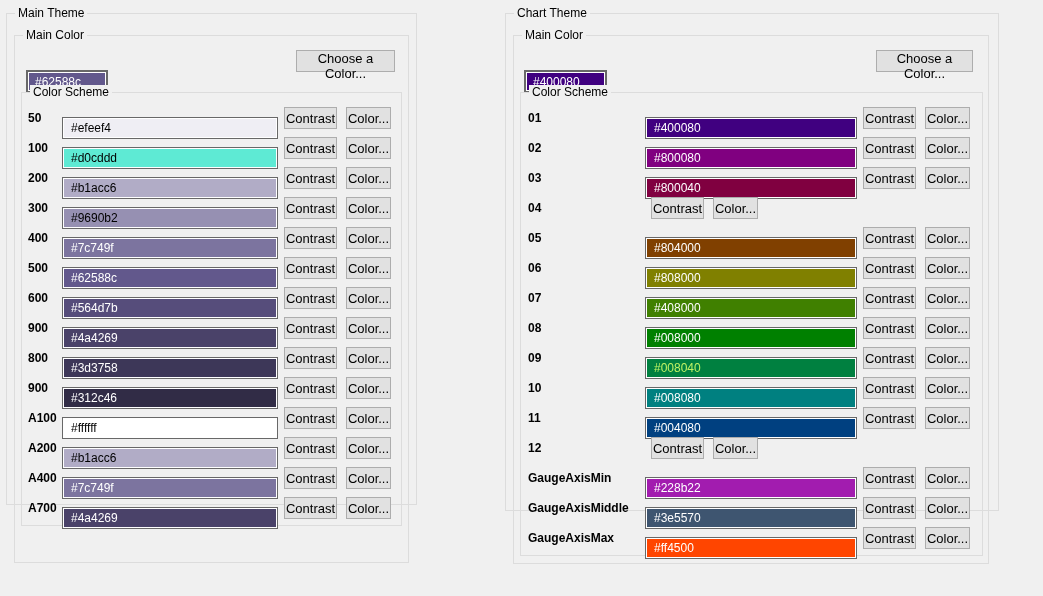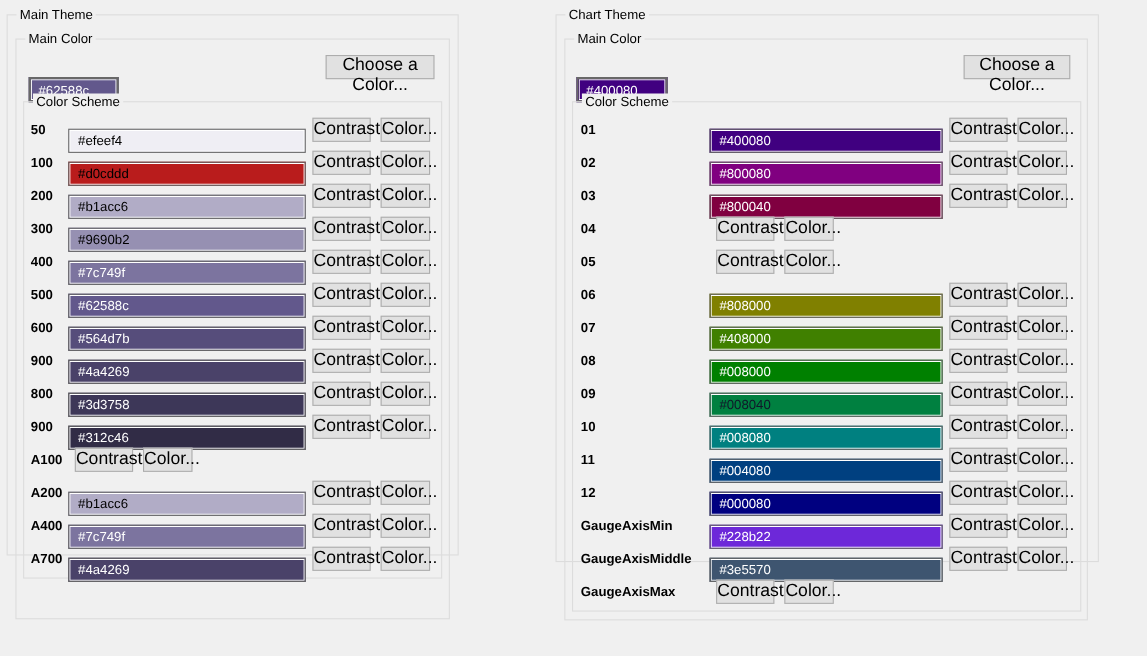--- a/index.html
+++ b/index.html
@@ -38,21 +38,21 @@
   .main-swatch {
     position:absolute;
     border-width:2px;
     padding-left:7px;
   }
   .btn {
     background:#e1e1e1;
     border:1px solid #adadad;
     color:#000;
     font-family:"Liberation Sans", sans-serif;
-    font-size:16px;
+    font-size:13px;
     padding:0;
     text-align:center;
     cursor:default;
   }
   .choose-btn { position:absolute; }
   .rows { position:absolute; }
   .scheme-row {
     display:flex;
     align-items:center;
     height:22px;
@@ -93,21 +93,21 @@
     <span class="row-label">50</span>
     <div class="swatch row-swatch" style="background: rgb(239, 238, 244); color: rgb(0, 0, 0);">
       <span>#efeef4</span>
     </div>
     <button class="btn contrast-btn">Contrast</button>
     <button class="btn color-btn">Color...</button>
   </div>
 
   <div class="scheme-row">
     <span class="row-label">100</span>
-    <div class="swatch row-swatch" style="background: #b91c1c; color: rgb(0, 0, 0);">
+    <div class="swatch row-swatch" style="background: #5eead4; color: rgb(0, 0, 0);">
       <span>#d0cddd</span>
     </div>
     <button class="btn contrast-btn">Contrast</button>
     <button class="btn color-btn">Color...</button>
   </div>
 
   <div class="scheme-row">
     <span class="row-label">200</span>
     <div class="swatch row-swatch" style="background: rgb(177, 172, 198); color: rgb(0, 0, 0);">
       <span>#b1acc6</span>
@@ -174,20 +174,23 @@
     <span class="row-label">900</span>
     <div class="swatch row-swatch" style="background: rgb(49, 44, 70); color: rgb(255, 255, 255);">
       <span>#312c46</span>
     </div>
     <button class="btn contrast-btn">Contrast</button>
     <button class="btn color-btn">Color...</button>
   </div>
 
   <div class="scheme-row">
     <span class="row-label">A100</span>
+    <div class="swatch row-swatch" style="background: rgb(255, 255, 255); color: rgb(0, 0, 0);">
+      <span>#ffffff</span>
+    </div>
     <button class="btn contrast-btn">Contrast</button>
     <button class="btn color-btn">Color...</button>
   </div>
 
   <div class="scheme-row">
     <span class="row-label">A200</span>
     <div class="swatch row-swatch" style="background: rgb(177, 172, 198); color: rgb(0, 0, 0);">
       <span>#b1acc6</span>
     </div>
     <button class="btn contrast-btn">Contrast</button>
@@ -259,20 +262,23 @@
   </div>
 
   <div class="scheme-row">
     <span class="row-label">04</span>
     <button class="btn contrast-btn">Contrast</button>
     <button class="btn color-btn">Color...</button>
   </div>
 
   <div class="scheme-row">
     <span class="row-label">05</span>
+    <div class="swatch row-swatch" style="background: rgb(128, 64, 0); color: rgb(255, 255, 255);">
+      <span>#804000</span>
+    </div>
     <button class="btn contrast-btn">Contrast</button>
     <button class="btn color-btn">Color...</button>
   </div>
 
   <div class="scheme-row">
     <span class="row-label">06</span>
     <div class="swatch row-swatch" style="background: rgb(128, 128, 0); color: rgb(255, 255, 255);">
       <span>#808000</span>
     </div>
     <button class="btn contrast-btn">Contrast</button>
@@ -292,21 +298,21 @@
     <span class="row-label">08</span>
     <div class="swatch row-swatch" style="background: rgb(0, 128, 0); color: rgb(255, 255, 255);">
       <span>#008000</span>
     </div>
     <button class="btn contrast-btn">Contrast</button>
     <button class="btn color-btn">Color...</button>
   </div>
 
   <div class="scheme-row">
     <span class="row-label">09</span>
-    <div class="swatch row-swatch" style="background: rgb(0, 128, 64); color: #0f172a;">
+    <div class="swatch row-swatch" style="background: rgb(0, 128, 64); color: #bef264;">
       <span>#008040</span>
     </div>
     <button class="btn contrast-btn">Contrast</button>
     <button class="btn color-btn">Color...</button>
   </div>
 
   <div class="scheme-row">
     <span class="row-label">10</span>
     <div class="swatch row-swatch" style="background: rgb(0, 128, 128); color: rgb(255, 255, 255);">
       <span>#008080</span>
@@ -319,46 +325,46 @@
     <span class="row-label">11</span>
     <div class="swatch row-swatch" style="background: rgb(0, 64, 128); color: rgb(255, 255, 255);">
       <span>#004080</span>
     </div>
     <button class="btn contrast-btn">Contrast</button>
     <button class="btn color-btn">Color...</button>
   </div>
 
   <div class="scheme-row">
     <span class="row-label">12</span>
-    <div class="swatch row-swatch" style="background: rgb(0, 0, 128); color: rgb(255, 255, 255);">
-      <span>#000080</span>
-    </div>
     <button class="btn contrast-btn">Contrast</button>
     <button class="btn color-btn">Color...</button>
   </div>
 
   <div class="scheme-row">
     <span class="row-label">GaugeAxisMin</span>
-    <div class="swatch row-swatch" style="background: #6d28d9; color: rgb(255, 255, 255);">
+    <div class="swatch row-swatch" style="background: #a21caf; color: rgb(255, 255, 255);">
       <span>#228b22</span>
     </div>
     <button class="btn contrast-btn">Contrast</button>
     <button class="btn color-btn">Color...</button>
   </div>
 
   <div class="scheme-row">
     <span class="row-label">GaugeAxisMiddle</span>
     <div class="swatch row-swatch" style="background: rgb(62, 85, 112); color: rgb(255, 255, 255);">
       <span>#3e5570</span>
     </div>
     <button class="btn contrast-btn">Contrast</button>
     <button class="btn color-btn">Color...</button>
   </div>
 
   <div class="scheme-row">
     <span class="row-label">GaugeAxisMax</span>
+    <div class="swatch row-swatch" style="background: rgb(255, 69, 0); color: rgb(255, 255, 255);">
+      <span>#ff4500</span>
+    </div>
     <button class="btn contrast-btn">Contrast</button>
     <button class="btn color-btn">Color...</button>
   </div>
 </div>
     </div>
   </div>
 </div>
 
 </body></html>

